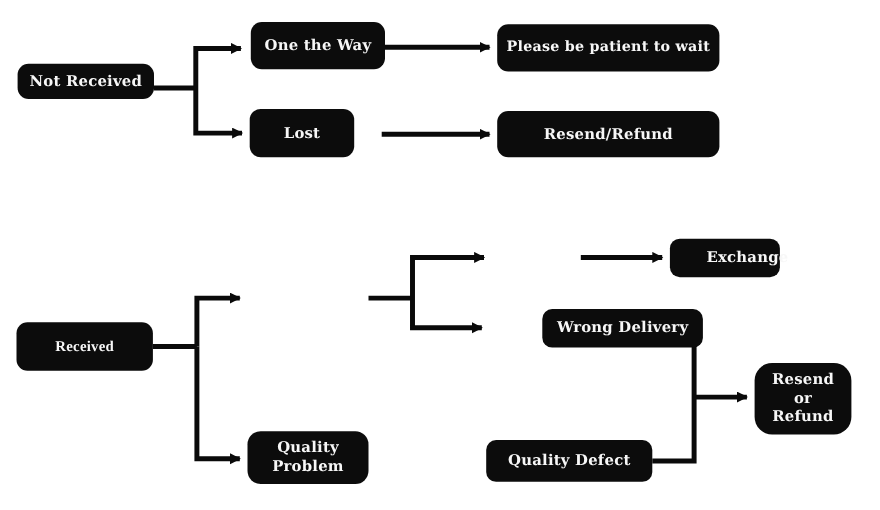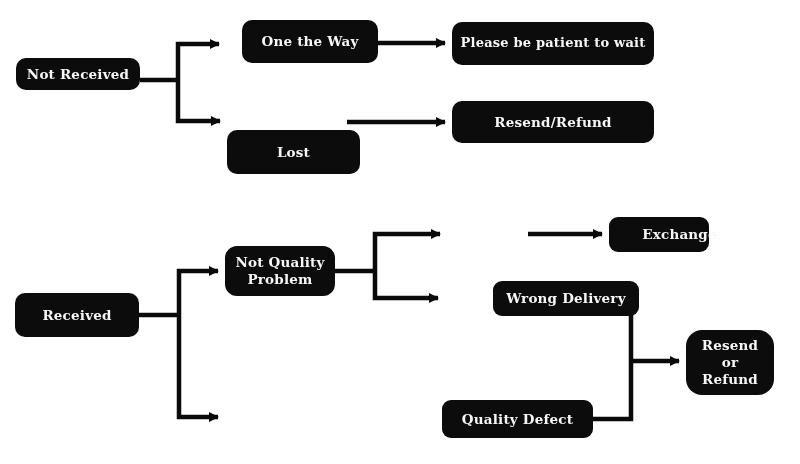--- a/index.html
+++ b/index.html
@@ -19,25 +19,25 @@
     text-align:center;
     font-weight:700;
     font-size:13.5px;
     line-height:1.25;
     letter-spacing:0.2px;
     border-radius:10px;
     box-sizing:border-box;
     padding:2px 6px;
   }
   .n-not-received   { left:16px;  top:58px;  width:124px; height:32px; }
-  .n-one-the-way    { left:242px; top:20px;  width:136px; height:43px; }
-  .n-lost           { left:227px; top:99px;  width:133px; height:44px;margin-top:31px; }
+  .n-one-the-way    { left:228px; top:20px;  width:122px; height:43px; }
+  .n-lost           { left:227px; top:99px;  width:95px; height:44px; }
   .n-please-wait    { left:452px; top:22px;  width:202px; height:43px; font-size:13px; padding:2px 3px;text-align:center; }
   .n-resend-refund  { left:452px; top:101px; width:202px; height:42px; }
-  .n-received       { left:15px;  top:293px; width:124px; height:44px; }
+  .n-received       { left:15px;  top:293px; width:124px; height:44px;font-family:Liberation Serif, serif; }
   .n-not-quality    { left:225px; top:246px; width:110px; height:50px; border-radius:12px; }
   .n-quality-problem{ left:225px; top:392px; width:110px; height:48px; border-radius:12px; }
   .n-not-fit        { left:447px; top:217px; width:81px;  height:35px; border-radius:9px; }
   .n-wrong-delivery { left:445px; top:281px; width:146px; height:35px; border-radius:9px;margin-left:48px; }
   .n-exchange       { left:609px; top:217px; width:100px; height:35px; border-radius:9px;padding-left:47px; }
   .n-quality-defect { left:442px; top:400px; width:151px; height:38px; border-radius:9px; }
   .n-resend-or-refund { left:686px; top:330px; width:88px; height:65px; border-radius:16px; }
 </style>
 </head>
 <body>
@@ -74,22 +74,22 @@
   <div class="node n-one-the-way">One the Way</div>
 
   <div class="node n-lost">Lost</div>
 
   <div class="node n-please-wait">Please be patient to wait</div>
 
   <div class="node n-resend-refund">Resend/Refund</div>
 
   <div class="node n-received">Received</div>
 
-  <div class="node n-not-quality">Not Quality Problem</div>
 
+  <div class="node n-quality-problem">Quality Problem</div>
 
 
   <div class="node n-wrong-delivery">Wrong Delivery</div>
 
   <div class="node n-exchange">Exchange</div>
 
   <div class="node n-quality-defect">Quality Defect</div>
 
   <div class="node n-resend-or-refund">Resend or Refund</div>
 

